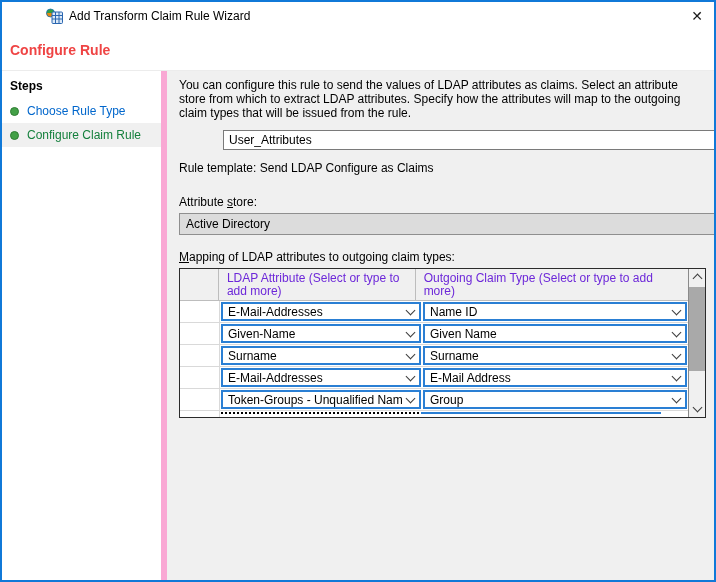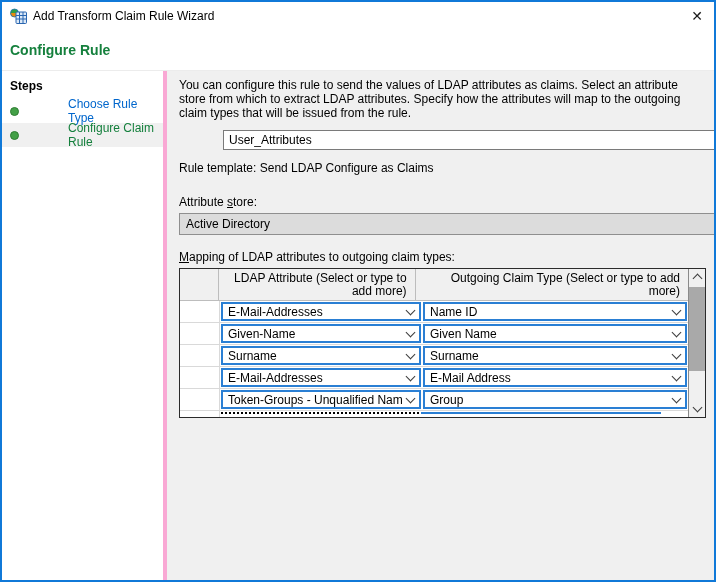--- a/index.html
+++ b/index.html
@@ -5,41 +5,41 @@
   * { margin:0; padding:0; box-sizing:border-box; }
   html,body { background:#cfcfcf; }
   body { font-family:"Liberation Sans", sans-serif; font-size:12px; color:#000; }
 
   .window{
     position:relative; width:716px; height:582px; background:#fff;
     border:2px solid #1079d8; overflow:hidden; display:flex; flex-direction:column;
   }
 
   
-  .titlebar{ height:28px; background:#fff; display:flex; align-items:center; flex:0 0 auto; }
+  .titlebar{ height:28px; background:#fff; display:flex; align-items:center; flex:0 0 auto;padding-left:36px; }
   .titlebar .app-icon{ width:17px; height:16px; margin:0 6px 0 8px; flex:0 0 auto; }
   .titlebar .title{ font-size:12px; color:#000; }
   .close-btn{ margin-left:auto; width:34px; height:28px; display:flex; align-items:center;
     justify-content:center; font-size:14px; color:#1a1a1a; cursor:default; }
 
   
   .heading-band{ height:41px; background:#fff; padding:12px 0 0 8px; flex:0 0 auto;
     border-bottom:1px solid #ececec; }
-  .heading-band h1{ font-size:14px; font-weight:bold; color:#15803d; }
+  .heading-band h1{ font-size:14px; font-weight:bold; color:#ef4444; }
 
   
   .body{ flex:1 1 auto; display:flex; min-height:0; }
 
-  .sidebar{ width:165px; background:#fff; border-right:4px solid #f9a8d4; flex:0 0 auto; }
+  .sidebar{ width:165px; background:#fff; border-right:6px solid #f9a8d4; flex:0 0 auto; }
   .sidebar .steps-header{ font-weight:bold; padding:8px 8px 6px 8px; }
   .step-item{ display:flex; align-items:center; height:24px; padding-left:8px; cursor:default; }
   .step-item.active{ background:#f0f0f0; }
   .step-bullet{ width:9px; height:9px; border-radius:50%; background:#43a047;
     border:1px solid #2e7d32; margin-right:8px; flex:0 0 auto; }
-  .step-label{ color:#0066cc;margin-left:41px; }
+  .step-label{ color:#0066cc; }
   .step-item.active .step-label{ color:#15803d; }
 
   .right-col{ flex:1 1 auto; display:flex; background:#f0f0f0; min-width:0; }
   .content{ flex:1 1 auto; padding:7px 11px 0 12px; }
 
   .desc{ line-height:14px; margin-bottom:10px; width:522px; }
   .field-label{ margin-bottom:3px; }
   .accel{ text-decoration:underline; }
 
   .text-input{ width:527px; height:20px; background:#fff; border:1px solid #7a7a7a;
@@ -53,21 +53,21 @@
 
   .chev{ width:7px; height:7px; border-right:1px solid #3c3c3c; border-bottom:1px solid #3c3c3c;
     transform:rotate(45deg); margin:-3px 3px 0 4px; flex:0 0 auto; }
   .chev.up{ transform:rotate(-135deg); margin-top:3px; }
 
   
   .maptable{ position:relative; width:527px; height:150px; border:1px solid #2b2b2b;
     background:#fff; margin-top:4px; overflow:hidden; }
   .grid-area{ position:absolute; left:0; top:0; right:17px; bottom:0; }
   .thead{ display:flex; height:32px; background:#f0f0f0; border-bottom:1px solid #bdbdbd; }
-  .th{ display:flex; align-items:center; padding:2px 8px; line-height:13px; color:#000000;text-align:right; }
+  .th{ display:flex; align-items:center; padding:2px 8px; line-height:13px; color:#6d28d9; }
   .th.sel-col{ width:40px; border-right:1px solid #bdbdbd; padding:0; }
   .th.ldap-col{ width:202px; border-right:1px solid #bdbdbd; }
   .th.claim-col{ flex:1 1 auto; }
   .trow{ display:flex; height:22px; background:#fff; border-bottom:1px solid #d9d9d9; }
   .cell{ position:relative; }
   .cell.sel{ width:40px; border-right:1px solid #d9d9d9; background:#fff; }
   .cell.ldap{ width:202px; }
   .cell.claim{ flex:1 1 auto; }
   .combo{ position:absolute; inset:1px; border:2px solid #2a7fd4; background:#fff;
     display:flex; align-items:center; padding:0 2px 0 5px; cursor:default; }

